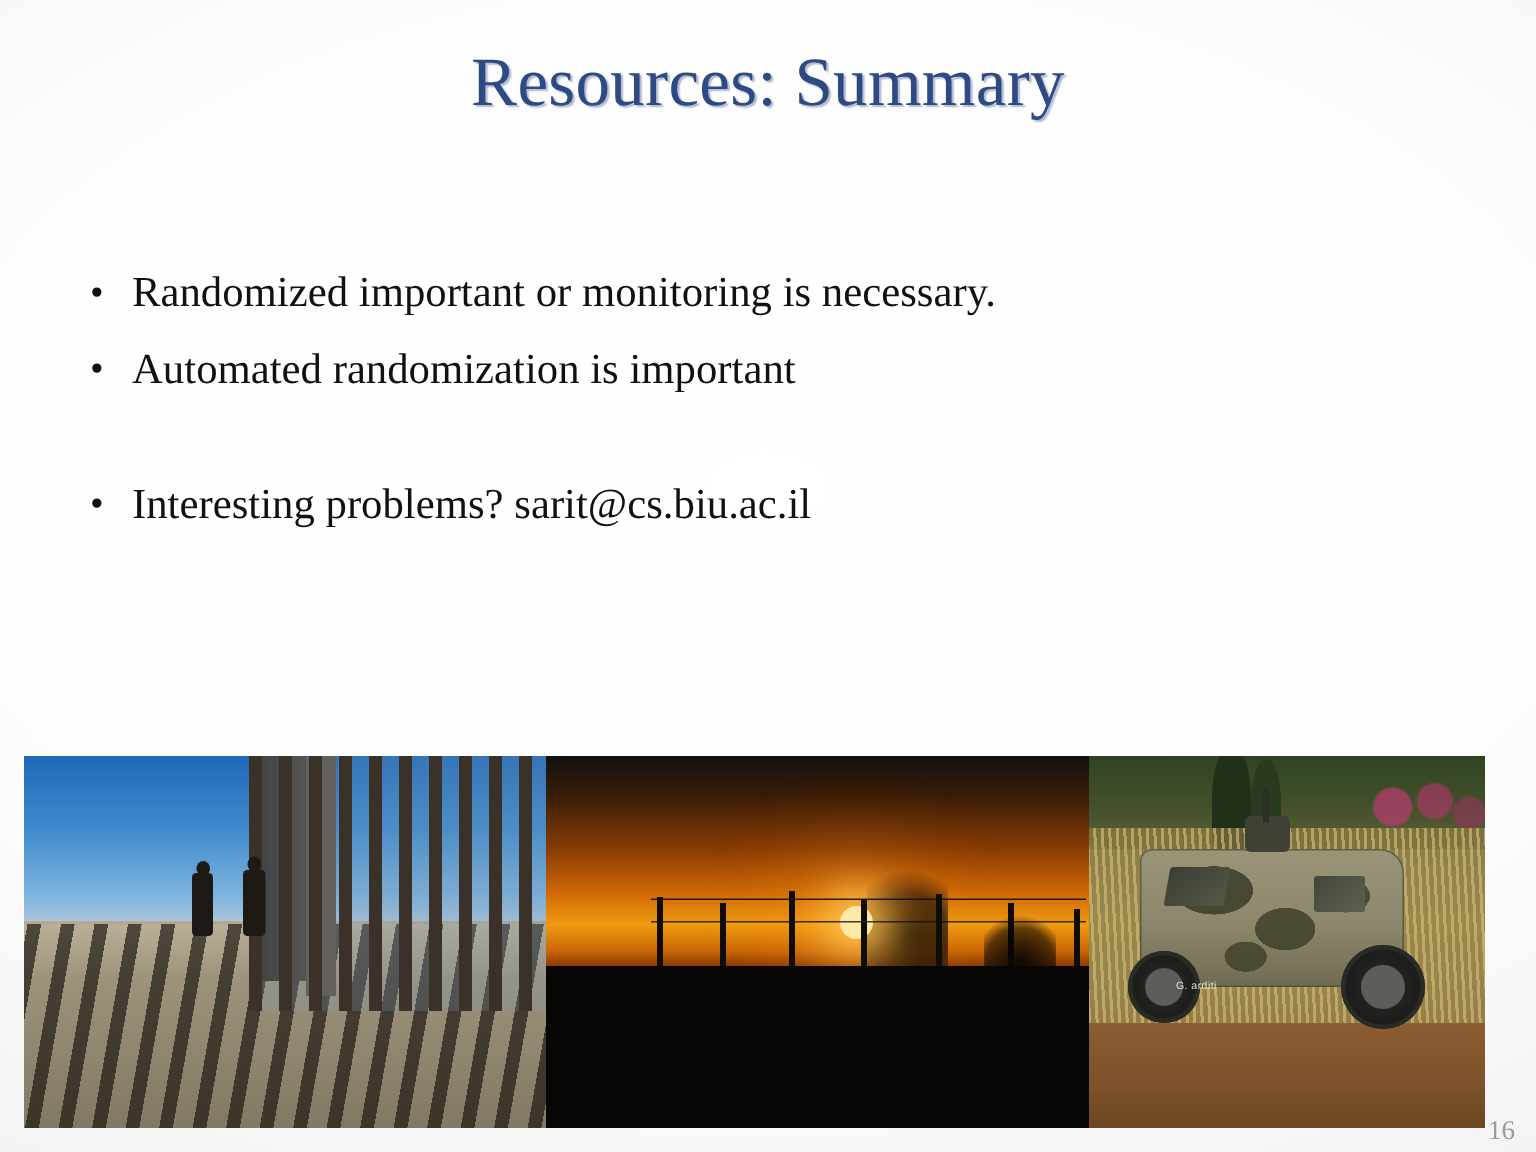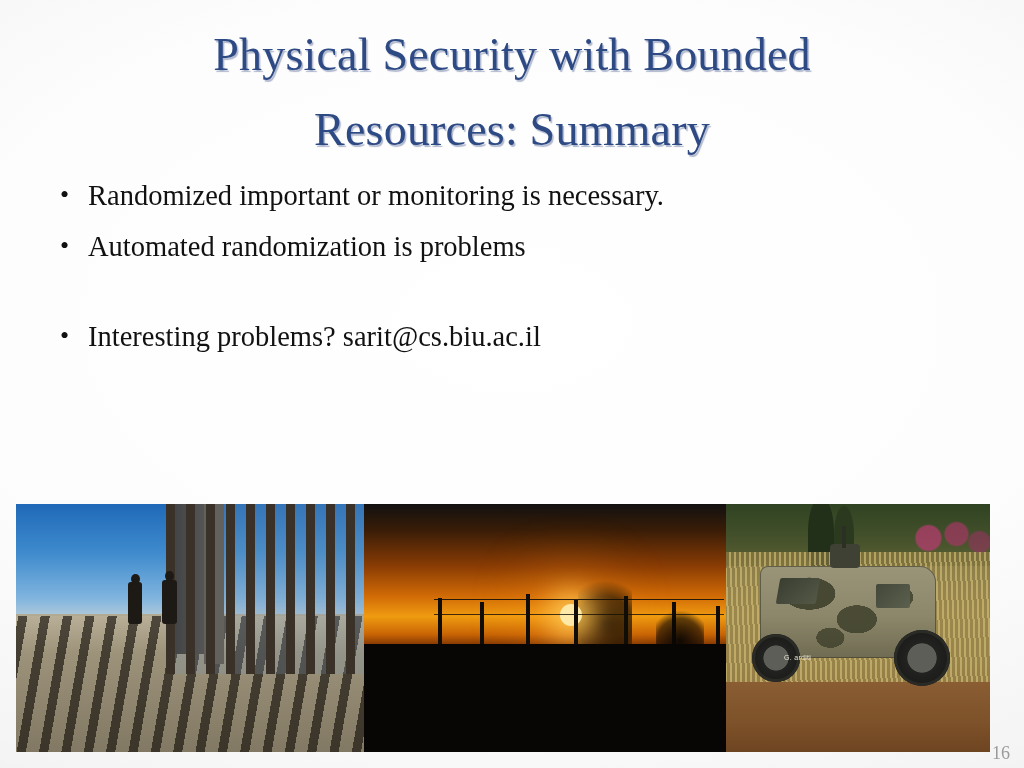--- a/index.html
+++ b/index.html
@@ -289,32 +289,31 @@
     font-size: 18px;
     color: #9a9a9a;
   }
 </style>
 </head>
 <body>
 
 <div class="slide">
 
   <div class="title">
-    <span>Physical Security with Bounded</span>
     <span class="l2">Resources: Summary</span>
   </div>
 
   <div class="bullets">
     <div class="bullet">
       <span class="dot">•</span>
       <span class="txt">Randomized important or monitoring is necessary.</span>
     </div>
     <div class="bullet">
       <span class="dot">•</span>
-      <span class="txt">Automated randomization is problems</span>
+      <span class="txt">Automated randomization is important</span>
     </div>
     <div class="bullet spacer-before">
       <span class="dot">•</span>
       <span class="txt">Interesting problems? sarit@cs.biu.ac.il</span>
     </div>
   </div>
 
   <div class="photos">
 
     <div class="photo photo-fence">

